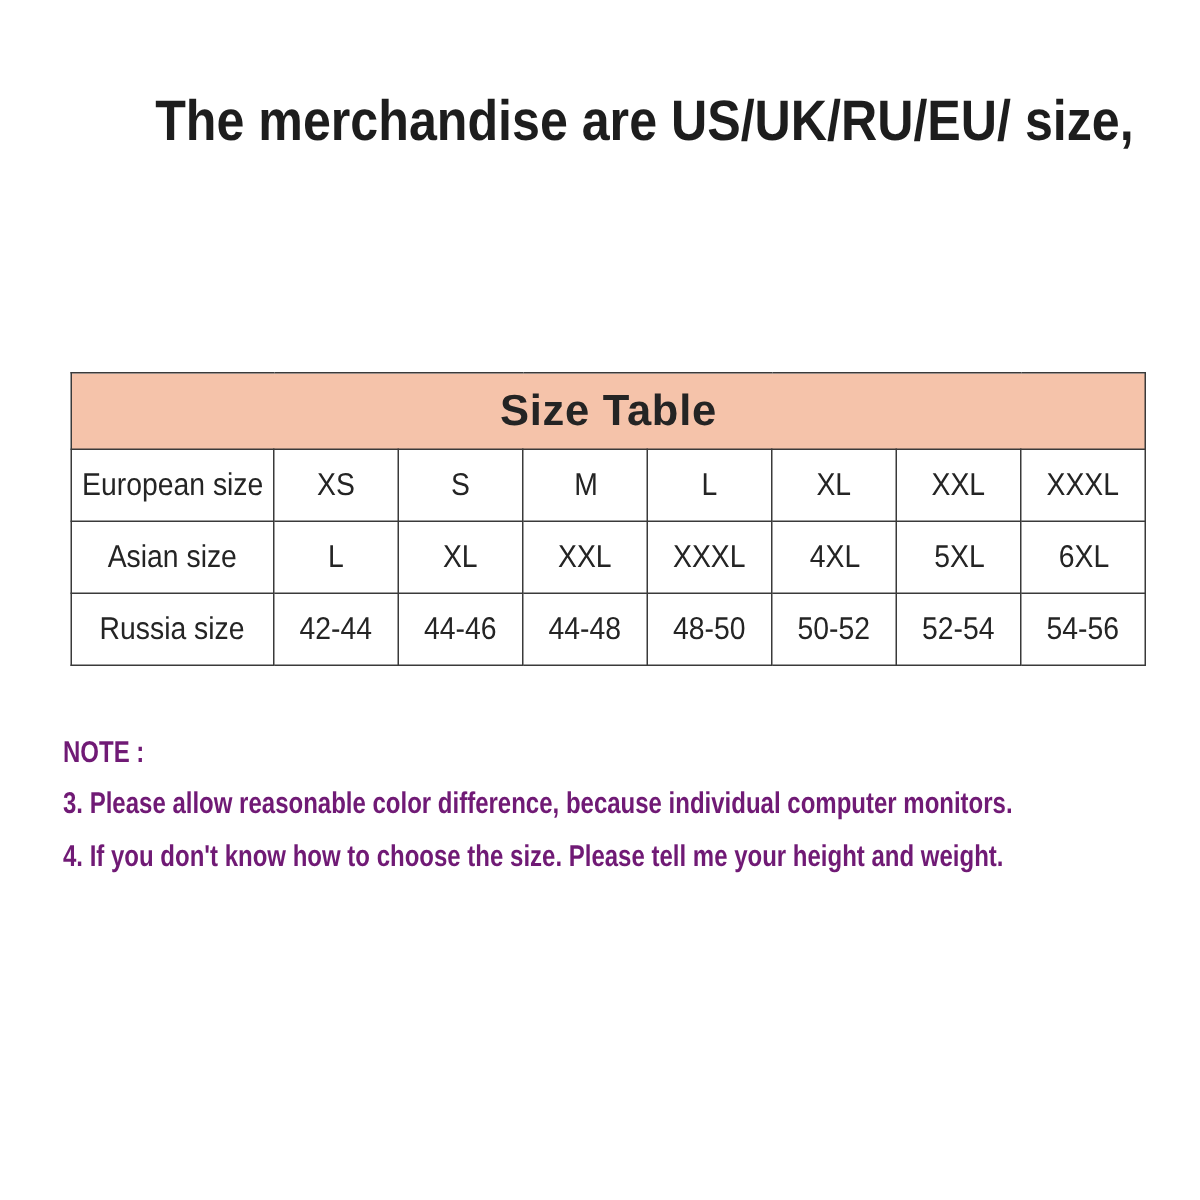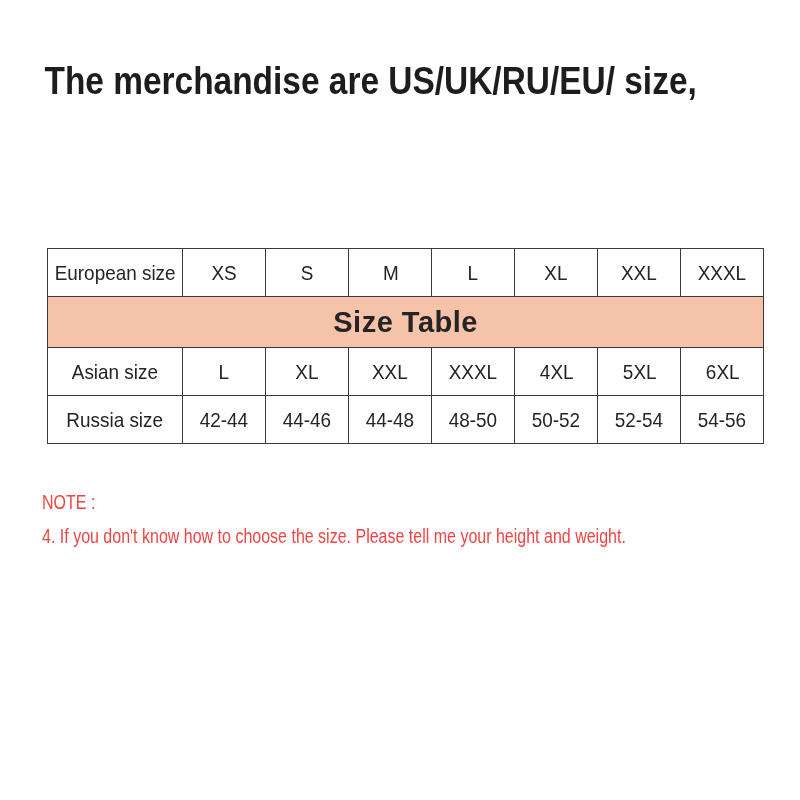--- a/index.html
+++ b/index.html
@@ -12,21 +12,21 @@
     font-family: "Liberation Sans", sans-serif;
     color: #272727;
   }
 
   
   .title-block {
     position: absolute;
     top: 51px;
     left: 0;
     width: 800px;
-    text-align: left;
+    text-align: right;
     font-weight: bold;
     font-size: 38px;
     color: #1d1d1d;
   }
   .title-line {
     height: 60px;
     line-height: 60px;
     white-space: nowrap;
   }
   .title-line > span {
@@ -71,23 +71,23 @@
     transform-origin: 50% 50%;
     white-space: nowrap;
   }
 
   
   .notes {
     position: absolute;
     left: 42px;
     top: 486px;
     width: 740px;
-    font-weight: normal;
+    font-weight: bold;
     font-size: 20px;
-    color: #ef4444;
+    color: #701a75;
   }
   .notes-heading {
     line-height: 33px;
     white-space: nowrap;
   }
   .note-line {
     line-height: 35px;
     white-space: nowrap;
   }
   .note-line.indent { padding-left: 26px; }
@@ -112,31 +112,31 @@
       <col class="c-data">
         <col class="c-data">
         <col class="c-data">
         <col class="c-data">
       <col class="c-data">
         <col class="c-data">
         <col class="c-data">
     </colgroup>
     <tbody>
       <tr>
+        <th class="table-title" colspan="8"><span>Size Table</span></th>
+      </tr>
+      <tr>
         <td><span class="cond">European size</span></td>
         <td><span class="cond">XS</span></td>
         <td><span class="cond">S</span></td>
         <td><span class="cond">M</span></td>
         <td><span class="cond">L</span></td>
         <td><span class="cond">XL</span></td>
         <td><span class="cond">XXL</span></td>
         <td><span class="cond">XXXL</span></td>
-      </tr>
-      <tr>
-        <th class="table-title" colspan="8"><span>Size Table</span></th>
       </tr>
       <tr>
         <td><span class="cond">Asian size</span></td>
         <td><span class="cond">L</span></td>
         <td><span class="cond">XL</span></td>
         <td><span class="cond">XXL</span></td>
         <td><span class="cond">XXXL</span></td>
         <td><span class="cond">4XL</span></td>
         <td><span class="cond">5XL</span></td>
         <td><span class="cond">6XL</span></td>
@@ -149,16 +149,17 @@
         <td><span class="cond">48-50</span></td>
         <td><span class="cond">50-52</span></td>
         <td><span class="cond">52-54</span></td>
         <td><span class="cond">54-56</span></td>
       </tr>
     </tbody>
   </table>
 
   <div class="notes">
     <div class="notes-heading"><span class="cond">NOTE :</span></div>
+    <div class="note-line"><span class="cond">3. Please allow reasonable color difference, because individual computer monitors.</span></div>
     <div class="note-line"><span class="cond">4. If you don't know how to choose the size. Please tell me your height and weight.</span></div>
   </div>
 
 </div>
 
 </body></html>

